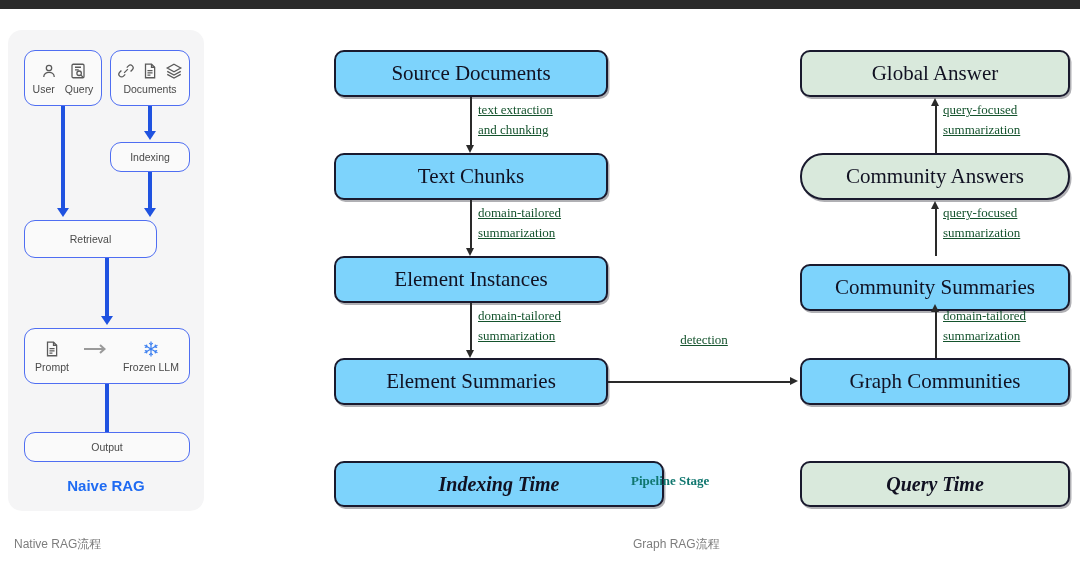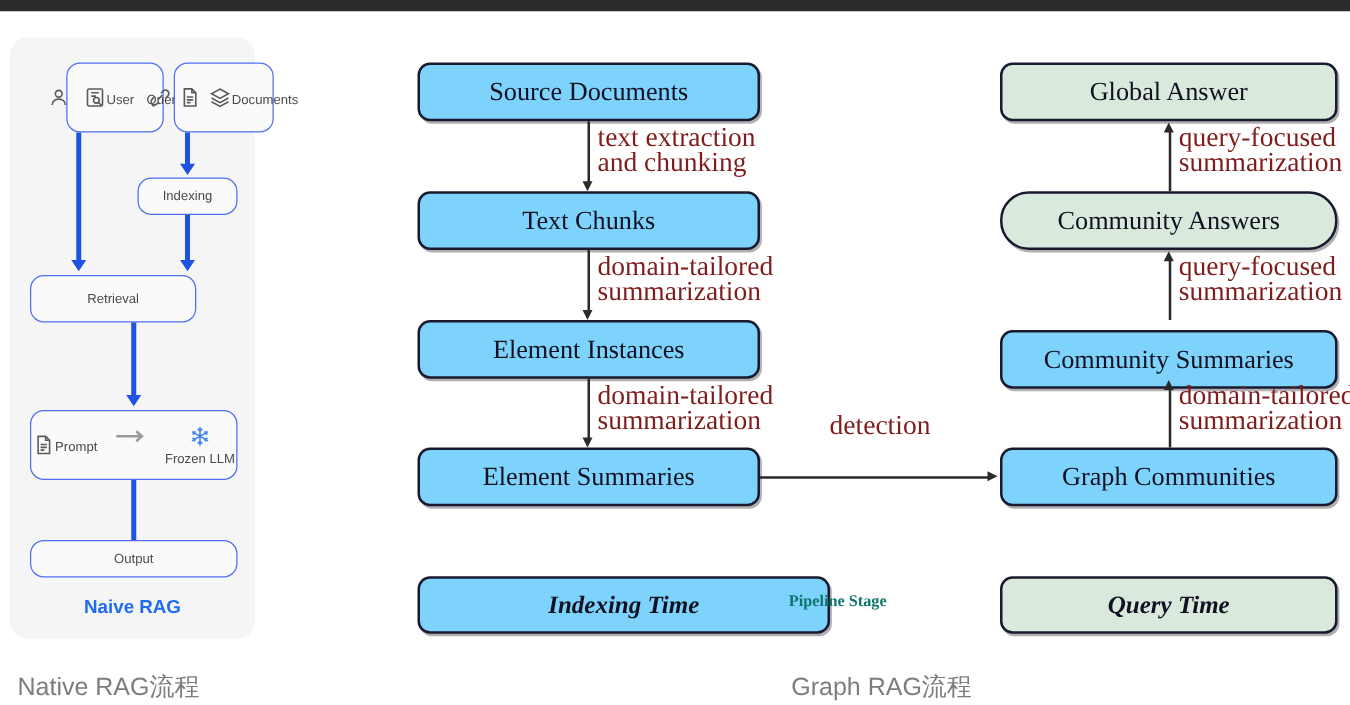--- a/index.html
+++ b/index.html
@@ -23,36 +23,36 @@
   .nbox{
     position:absolute;
     background:#fafafa;
     border:1.5px solid #4f6ef2;
     border-radius:11px;
     box-sizing:border-box;
     display:flex;align-items:center;justify-content:center;
     color:#4a4a4a;
     font-size:10.5px;
   }
-  .nbox-tall{flex-direction:row;justify-content:center;margin-left:29px;}
+  .nbox-tall{flex-direction:column;justify-content:center;}
   .ico-row{display:flex;align-items:flex-end;justify-content:center;gap:11px;}
   .lbl-row{display:flex;align-items:center;justify-content:center;gap:10px;margin-top:3px;font-size:10.5px;}
   .ico{width:18px;height:18px;display:block;}
   .arrow-v{position:absolute;background:#1f52e0;width:4px;}
   .arrow-head{
     position:absolute;width:0;height:0;
     border-left:6px solid transparent;border-right:6px solid transparent;
     border-top:9px solid #1f52e0;
   }
   .naive-title{
     position:absolute;left:0;width:196px;text-align:center;
     color:#1f6bf2;font-weight:bold;font-size:15px;
   }
   .caption{
-    position:absolute;color:#7d7d7d;font-size:20px;
+    position:absolute;color:#7d7d7d;font-size:12px;
     font-family:"Liberation Sans", sans-serif;
   }
 
   
   .gbox{
     position:absolute;box-sizing:border-box;
     border:2.2px solid #1a1a2e;
     border-radius:10px;
     display:flex;align-items:center;justify-content:center;
     font-family:"Liberation Serif", serif;
@@ -77,22 +77,22 @@
     border-bottom:8px solid #2a2a2a;
   }
   .ahead-right{
     position:absolute;width:0;height:0;
     border-top:4.5px solid transparent;border-bottom:4.5px solid transparent;
     border-left:8px solid #2a2a2a;
   }
   .edge-label{
     position:absolute;
     font-family:"Liberation Serif", serif;
-    font-size:22px;color:#7f1d1d;
-    line-height:20px;white-space:nowrap;
+    font-size:13px;color:#14532d;
+    line-height:20px;white-space:nowrap;text-decoration:underline;
   }
   .edge-label.center{text-align:center;}
   .stage-label{
     position:absolute;
     font-family:"Liberation Serif", serif;
     font-weight:bold;font-size:13px;color:#0f766e;
     white-space:nowrap;
   }
 </style>
 </head>
@@ -159,21 +159,21 @@
 
   <div class="nbox" style="left:16px;top:190px;width:133px;height:38px;">
     <span>Retrieval</span>
   </div>
 
   <div class="arrow-v" style="left:97px;top:228px;height:62px;"></div>
   <div class="arrow-head" style="left:93px;top:286px;"></div>
 
   <div class="nbox" style="left:16px;top:298px;width:166px;height:56px;">
     <div style="display:flex;align-items:center;justify-content:center;gap:14px;width:100%;">
-      <div style="display:flex;flex-direction:row;align-items:center;">
+      <div style="display:flex;flex-direction:column;align-items:center;">
         <svg class="ico" viewBox="0 0 24 24" fill="none" stroke="#5a5a5a" stroke-width="1.7">
           <path d="M6 2.8h8l4.2 4.2V21H6z"></path>
             <path d="M14 2.8V7h4.2"></path>
           <path d="M8.6 11.5h6.8M8.6 14.5h6.8M8.6 17.5h4"></path>
         </svg>
         <span style="margin-top:3px;">Prompt</span>
       </div>
       <svg width="26" height="12" viewBox="0 0 26 12" fill="none" stroke="#9a9a9a" stroke-width="2" style="margin-bottom:14px;">
         <path d="M1 6h20"></path>
           <path d="M17 2l4.5 4-4.5 4"></path>

